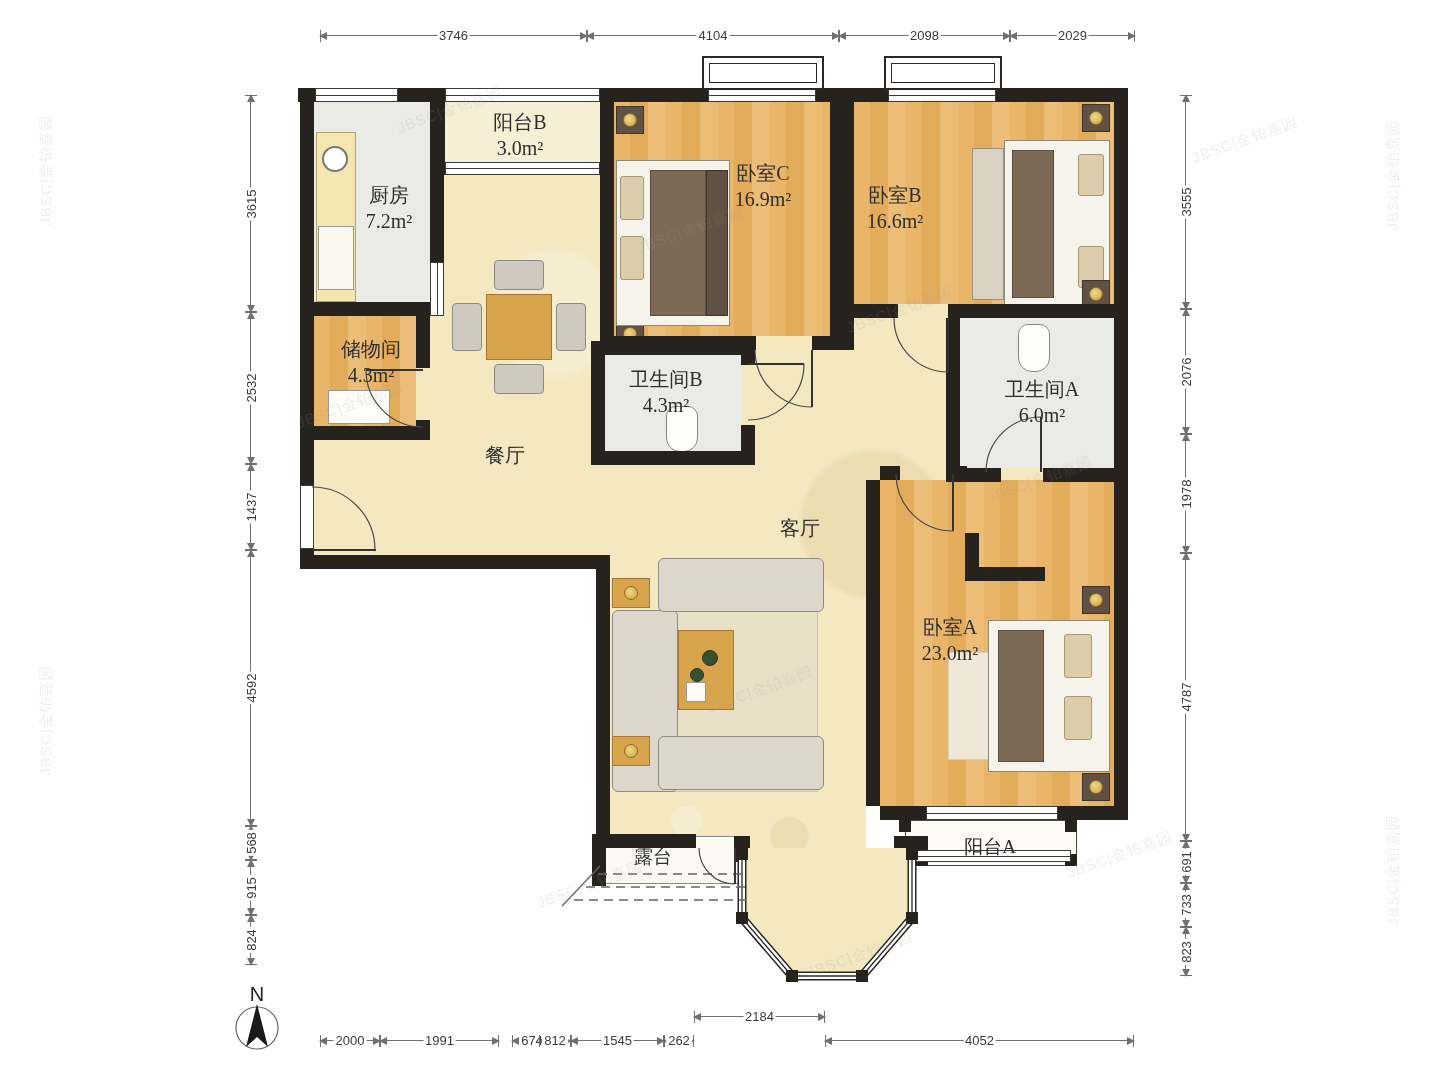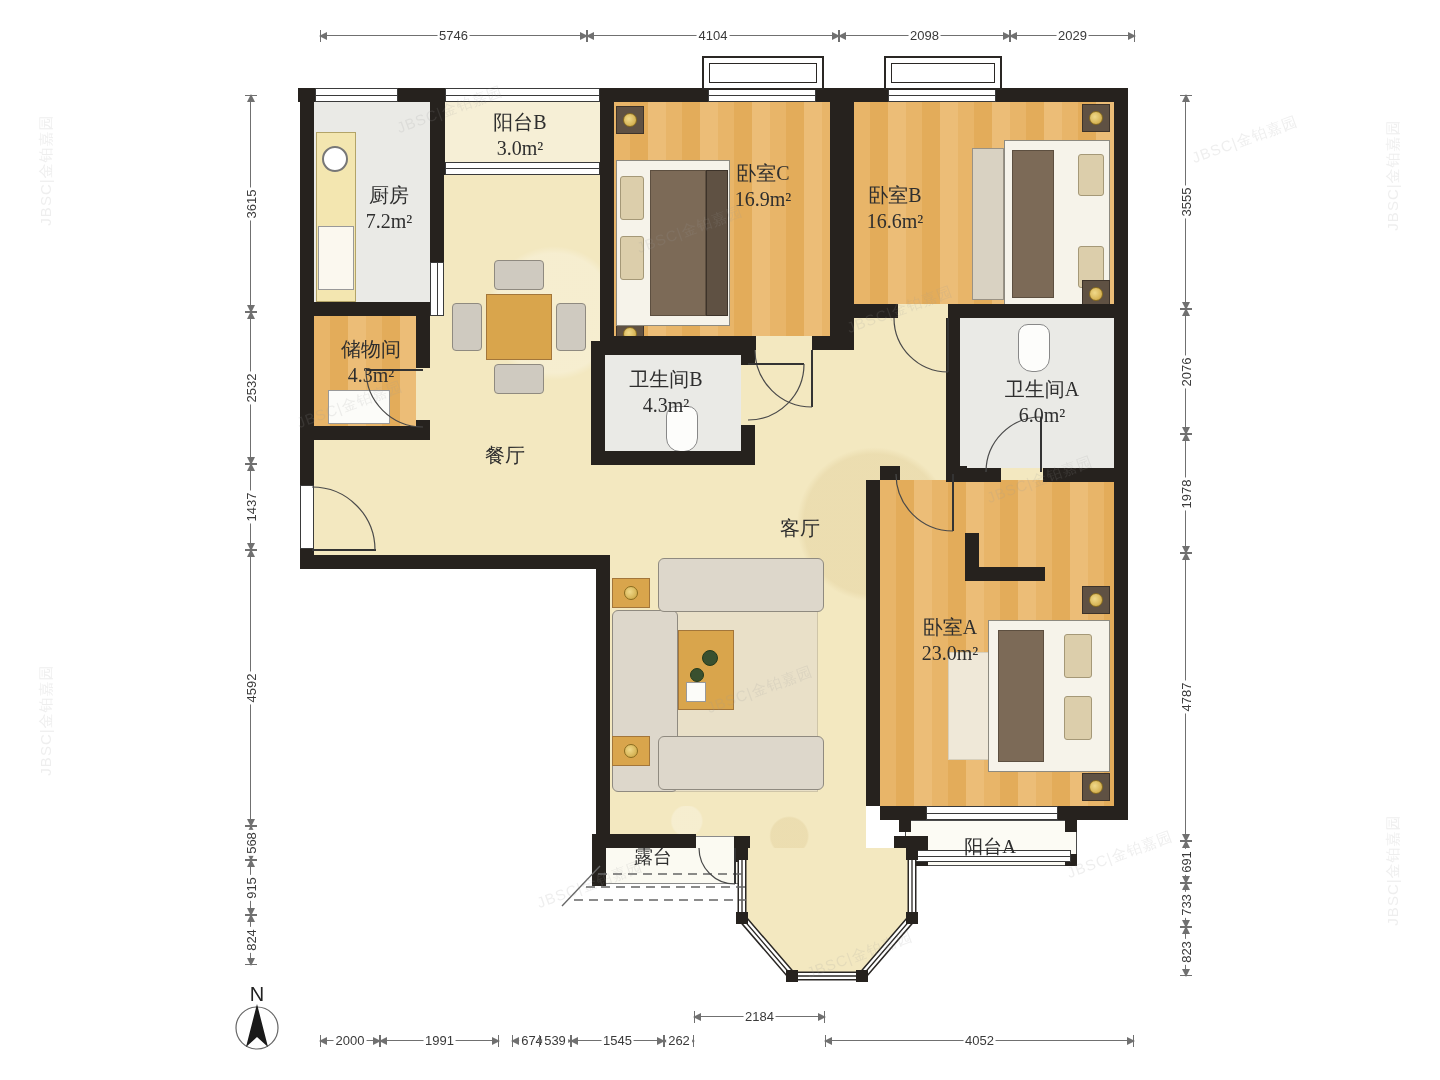--- a/index.html
+++ b/index.html
@@ -299,21 +299,21 @@
 
     <g>
       <circle cx="257" cy="1028" r="21" fill="none" stroke="#666" stroke-width="1.2"></circle>
       <polygon points="257,1004 246,1047 257,1037 268,1047" fill="#1a1a1a"></polygon>
       <text x="257" y="1001" text-anchor="middle" font-size="20" fill="#222">N</text>
     </g>
   </svg>
 <div class="dim-h" style="left: 320px; top: 35px; width: 267px;">
       <i class="arrw ar-l"></i>
       <i class="arrw ar-r"></i>
-      <span class="dlab">5746</span>
+      <span class="dlab">3746</span>
     </div>
     <div class="dim-h" style="left: 587px; top: 35px; width: 252px;">
       <i class="arrw ar-l"></i>
       <i class="arrw ar-r"></i>
       <span class="dlab">4104</span>
     </div>
     <div class="dim-h" style="left: 839px; top: 35px; width: 171px;">
       <i class="arrw ar-l"></i>
       <i class="arrw ar-r"></i>
       <span class="dlab">2098</span>
@@ -404,21 +404,21 @@
       <span class="dlab">1991</span>
     </div>
     <div class="dim-h" style="left: 512px; top: 1040px; width: 40px;">
       <i class="arrw ar-l"></i>
       <i class="arrw ar-r"></i>
       <span class="dlab">674</span>
     </div>
     <div class="dim-h" style="left: 539px; top: 1040px; width: 32px;">
       <i class="arrw ar-l"></i>
       <i class="arrw ar-r"></i>
-      <span class="dlab">539</span>
+      <span class="dlab">812</span>
     </div>
     <div class="dim-h" style="left: 571px; top: 1040px; width: 93px;">
       <i class="arrw ar-l"></i>
       <i class="arrw ar-r"></i>
       <span class="dlab">1545</span>
     </div>
     <div class="dim-h" style="left: 664px; top: 1040px; width: 30px;">
       <i class="arrw ar-l"></i>
       <i class="arrw ar-r"></i>
       <span class="dlab">262</span>

